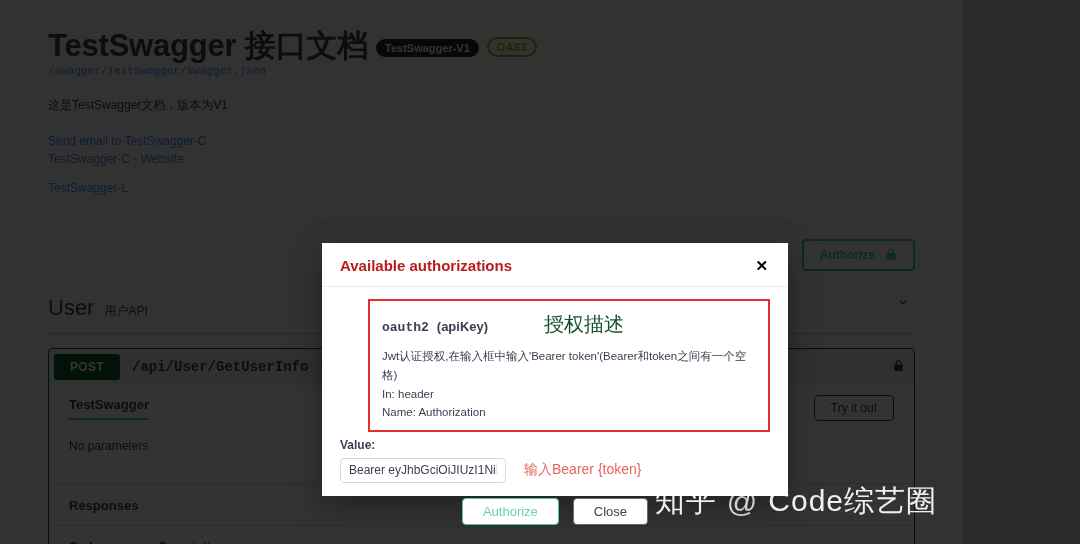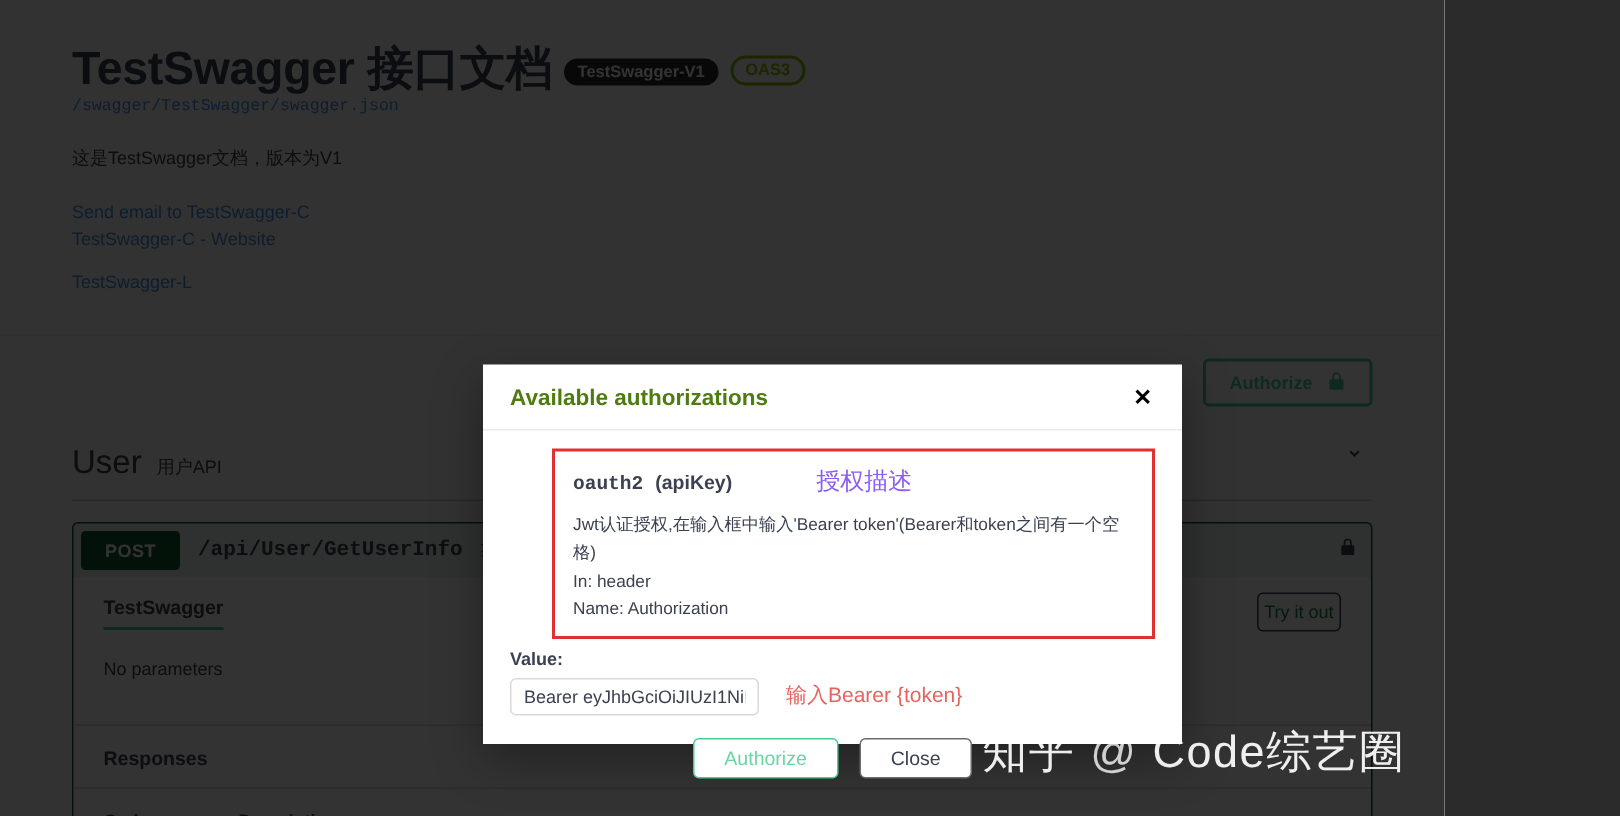--- a/index.html
+++ b/index.html
@@ -120,22 +120,22 @@
     padding: 10px 20px 0 20px;
     position: relative;
   }
   .op-tab {
     font-size: 13px; font-weight: bold; color: #3b4151;
     padding-bottom: 6px; border-bottom: 2px solid #49cc90;
   }
   .tryout-btn {
     margin-left: auto;
     border: 1px solid #3b4151; border-radius: 4px;
-    background: transparent; color: #15803d;
-    font-size: 12px; padding: 5px 4px; cursor: pointer;
+    background: transparent; color: #701a75;
+    font-size: 12px; padding: 5px 16px; cursor: pointer;
   }
   .no-params { font-size: 12px; color: #3b4151; padding: 18px 20px 30px 20px; }
 
   .responses-head {
     font-size: 13px; font-weight: bold; color: #3b4151;
     padding: 14px 20px 12px 20px;
     border-top: 1px solid rgba(59,65,81,.2);
   }
   .resp-table-head {
     display: flex; gap: 60px;
@@ -156,42 +156,42 @@
     left: 322px; top: 243px;
     width: 466px; height: 253px;
     background: #ffffff;
     box-shadow: 0 10px 30px rgba(0,0,0,.35);
   }
   .modal-header {
     display: flex; align-items: center;
     padding: 14px 18px 12px 18px;
     border-bottom: 1px solid #ebebeb;
   }
-  .modal-title { font-size: 15px; font-weight: bold; color: #4d7c0f; }
+  .modal-title { font-size: 15px; font-weight: bold; color: #b91c1c; }
   .modal-close {
     margin-left: auto; background: none; border: none;
     font-size: 15px; font-weight: bold; color: #000000;
     cursor: pointer; line-height: 1; padding: 0 2px;
   }
 
   .modal-body { padding: 12px 18px 0 18px; }
 
   .auth-box {
     border: 2px solid #e03030;
     padding: 10px 12px 8px 12px;
     margin-left: 28px;
   }
   .auth-title-row { display: flex; align-items: baseline; }
   .auth-name {
     font-size: 13px; font-weight: bold; color: #3b4151;
     font-family: "Liberation Mono", "DejaVu Sans Mono", monospace;
   }
   .auth-type { font-size: 13px; font-weight: bold; color: #3b4151; margin-left: 8px; }
   .annot-red {
-    color: #8b5cf6; font-size: 16px;
+    color: #14532d; font-size: 20px;
     margin-left: 56px; white-space: nowrap;
   }
   .auth-desc {
     margin-top: 9px; font-size: 11.5px; color: #3b4151; line-height: 1.65;
   }
   .auth-meta {
     font-size: 11.5px; color: #3b4151; line-height: 1.6;
     font-family: "Liberation Sans", sans-serif;
   }
 

